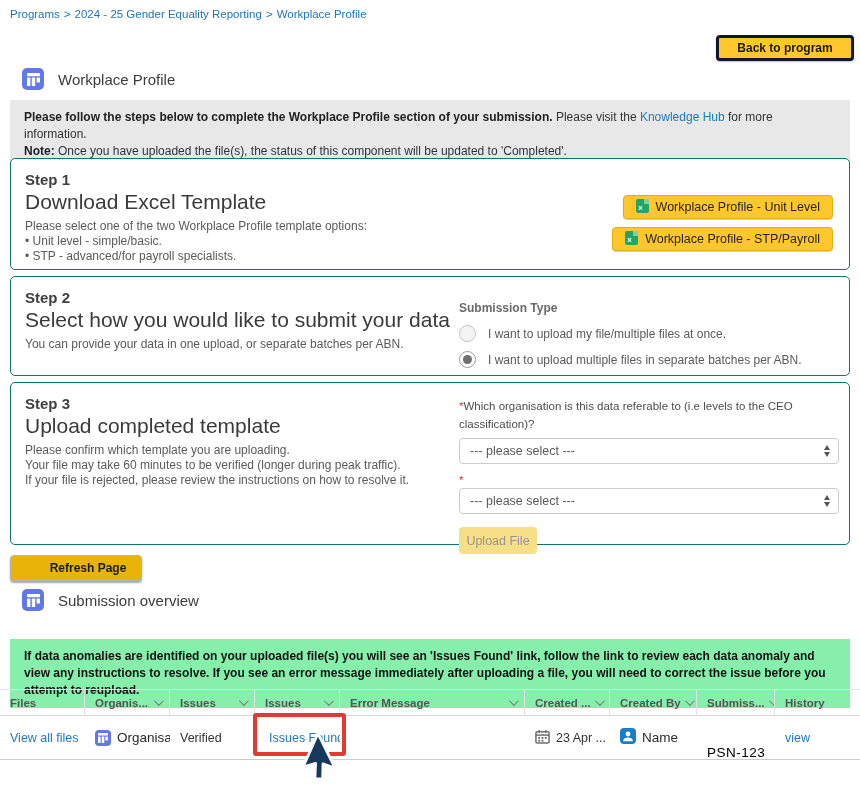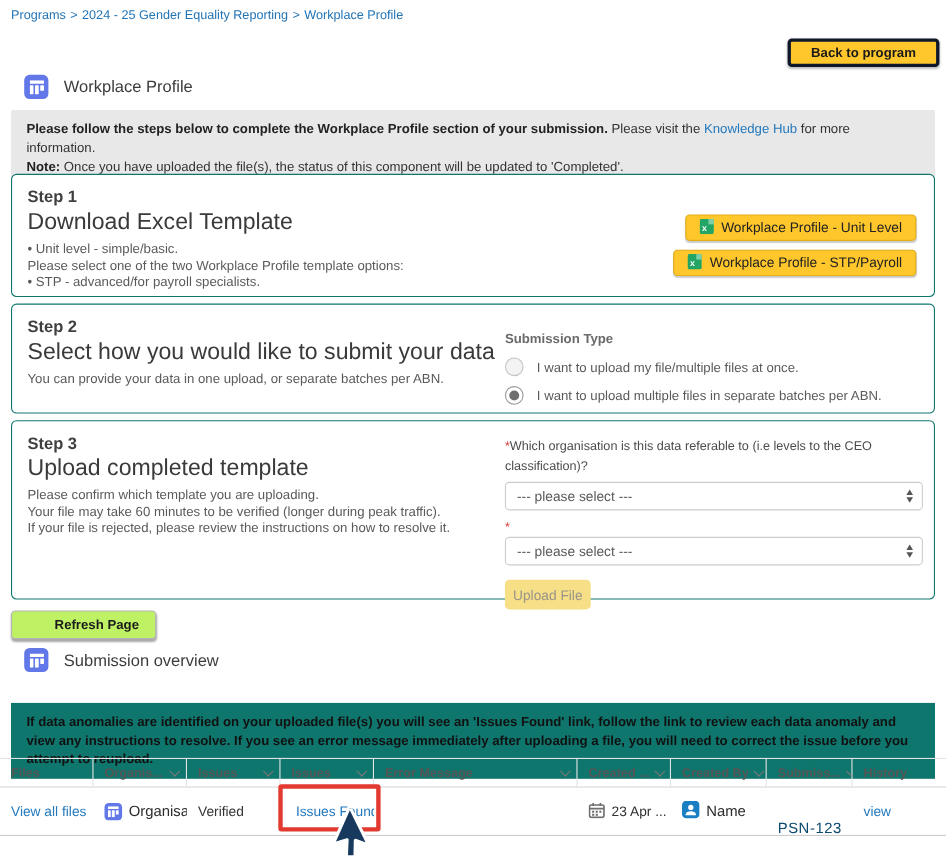--- a/index.html
+++ b/index.html
@@ -22,21 +22,21 @@
   .section-title { position:absolute; left:22px; display:flex; align-items:center; gap:14px; }
   .org-badge { width:22px; height:22px; border-radius:5px; background:#6277e8; display:flex; align-items:center; justify-content:center; flex:0 0 auto; }
   .section-title .label { font-size:15px; color:#3c3c3c; }
 
   
   .banner1 { position:absolute; left:10px; top:100px; width:840px; min-height:46px;
     background:#e8e8e8; padding:9px 14px; font-size:12px; color:#333; line-height:17px; border-radius:2px; }
   .banner1 b { color:#222; }
   .link { color:#2479bd; cursor:pointer; }
   .banner2 { position:absolute; left:10px; top:639px; width:840px; min-height:50px;
-    background:#0f766e; padding:9px 14px; font-size:12px; color:#111; font-weight:bold; line-height:17px; }
+    background:#86efac; padding:9px 14px; font-size:12px; color:#111; font-weight:bold; line-height:17px; }
 
   
   .panel { position:absolute; left:10px; width:840px; background:#fff; border:1px solid #0f766e; border-radius:5px; }
   .panel1 { top:158px; height:112px; }
   .panel2 { top:276px; height:100px;padding-left:46px; }
   .panel3 { top:382px; height:163px; }
   .step-label { position:absolute; left:14px; top:12px; font-size:15px; font-weight:bold; color:#3f3f3f; }
   .step-title { position:absolute; left:14px; top:31px; font-size:21px; color:#3a3a3a; }
   .step-desc { position:absolute; left:14px; top:60px; font-size:12px; color:#5a5a5a; line-height:15px; }
 
@@ -63,36 +63,36 @@
     display:flex; align-items:center; justify-content:space-between; padding:0 8px 0 10px; cursor:pointer; }
   .select .val { font-size:12.5px; color:#5a5a5a; }
   .spinner { display:flex; flex-direction:column; gap:2px; align-items:center; }
   .spin-up { width:0; height:0; border-left:3.5px solid transparent; border-right:3.5px solid transparent; border-bottom:5px solid #555; }
   .spin-down { width:0; height:0; border-left:3.5px solid transparent; border-right:3.5px solid transparent; border-top:5px solid #555; }
   .req-line { margin-top:6px; height:12px; }
   .upload-btn { margin-top:13px; width:78px; height:27px; background:#f6df86; border:none; border-radius:4px;
     font-size:12.5px; color:#98948a; display:flex; align-items:center; justify-content:center; }
 
   
-  .refresh-btn { position:absolute; left:10px; top:555px; width:132px; height:26px; background:#bef264;
+  .refresh-btn { position:absolute; left:10px; top:555px; width:132px; height:26px; background:#eab308;
     border:1px solid #b5b5b5; border-radius:4px; font-weight:bold; font-size:12px; color:#1a1a1a;
     display:flex; align-items:center; justify-content:center; box-shadow:0 2px 2px rgba(0,0,0,.35); cursor:pointer;padding-left:24px; }
 
   
   .tbl { position:absolute; left:0; top:689px; width:860px; }
   .tbl-head { display:grid; grid-template-columns:85px 85px 85px 85px 185px 85px 87px 78px 85px; border-top:1px solid #e3e3e3; border-bottom:1px solid #d8d8d8; height:27px; }
   .th { display:flex; align-items:center; justify-content:space-between; padding:0 8px 0 10px;
     font-size:11.5px; font-weight:bold; color:#555; border-right:1px solid #e3e3e3; overflow:hidden; white-space:nowrap; cursor:pointer; }
   .th:last-child { border-right:none; }
   .chev { width:7px; height:7px; border-right:1.6px solid #777; border-bottom:1.6px solid #777; transform:rotate(45deg) translateY(-2px); flex:0 0 auto; margin-left:4px; }
   .tbl-row { display:grid; grid-template-columns:85px 85px 85px 85px 185px 85px 87px 78px 85px; height:44px; border-bottom:1px solid #ccc; align-items:center; }
   .td { padding:0 6px 0 10px; font-size:12.5px; color:#333; display:flex; align-items:center; gap:6px; overflow:hidden; white-space:nowrap; }
   .td .org-badge-sm { width:16px; height:16px; border-radius:4px; background:#6277e8; display:flex; align-items:center; justify-content:center; flex:0 0 auto; }
   .org-name { font-size:13.5px; color:#2b2b2b; }
-  .psn { font-size:13.5px; color:#0c4a6e; letter-spacing:.5px;margin-top:30px; }
+  .psn { font-size:13.5px; color:#000000; letter-spacing:.5px;margin-top:30px; }
 
   
   .anno-box { position:absolute; left:253px; top:713px; width:93px; height:43px;
     border:4px solid #e23a30; border-radius:3px; pointer-events:none; z-index:5; }
   .cursor { position:absolute; left:295px; top:735px; z-index:6; pointer-events:none; }
 </style>
 </head>
 <body>
 
 <div class="page">
@@ -121,22 +121,22 @@
     </div>
     <div>
       <b>Note:</b><span> Once you have uploaded the file(s), the status of this component will be updated to 'Completed'.</span>
     </div>
   </div>
 
   <div class="panel panel1">
     <div class="step-label">Step 1</div>
     <div class="step-title">Download Excel Template</div>
     <div class="step-desc">
+      <div>Please select one of the two Workplace Profile template options:</div>
       <div>• Unit level - simple/basic.</div>
-      <div>Please select one of the two Workplace Profile template options:</div>
       <div>• STP - advanced/for payroll specialists.</div>
     </div>
     <div class="dl-btns">
       <div class="dl-btn">
         <span><svg width="13" height="14" viewBox="0 0 13 14">
               <rect x="0" y="0" width="13" height="14" rx="2" fill="#23a566"></rect>
               <rect x="8" y="0" width="5" height="5" fill="#7fd0a7"></rect>
               <text x="4.5" y="11" font-size="8" font-family="Liberation Sans, sans-serif" font-weight="bold" fill="#fff" text-anchor="middle">x</text>
             </svg></span>
         <span>Workplace Profile - Unit Level</span>

